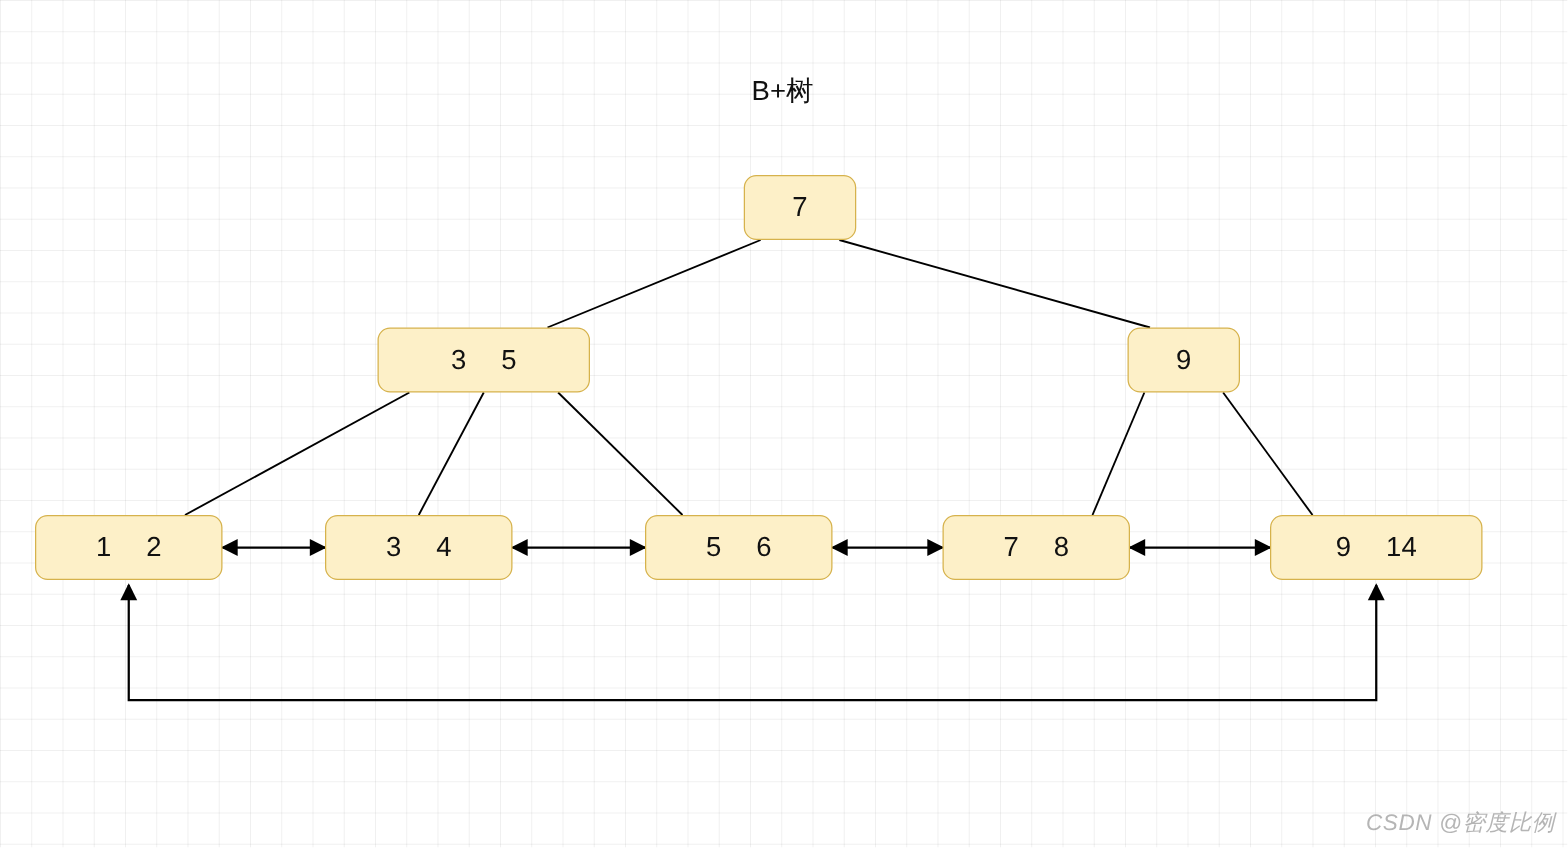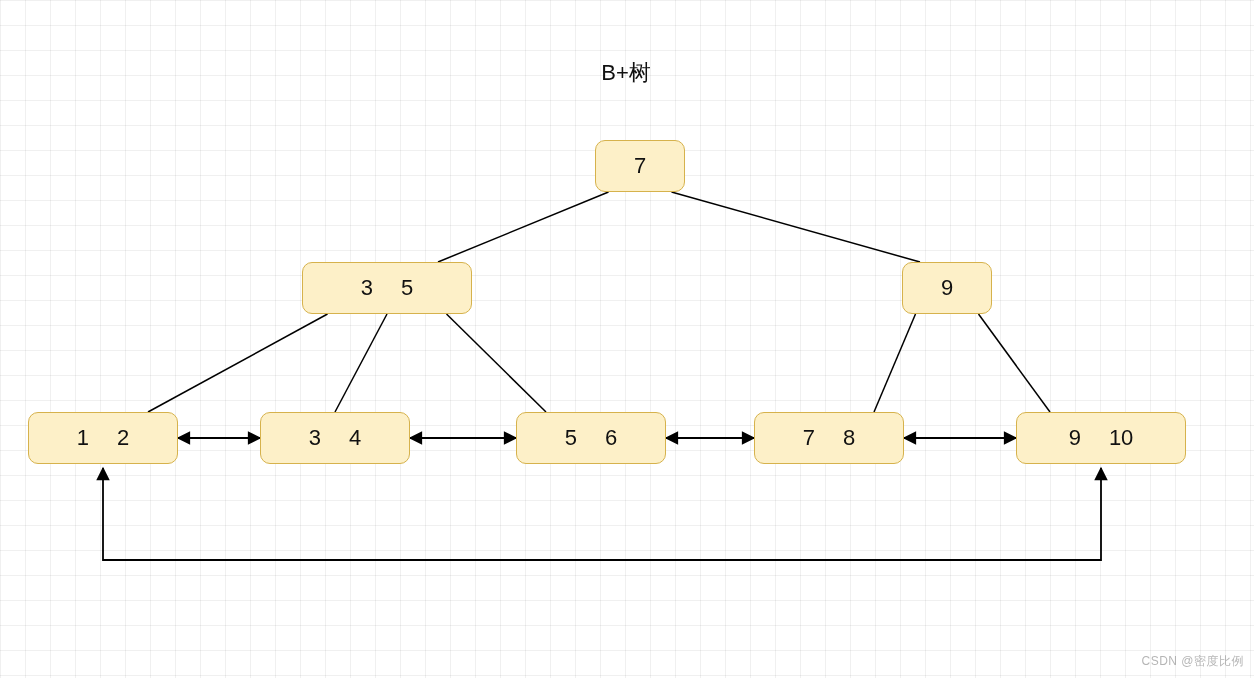--- a/index.html
+++ b/index.html
@@ -52,23 +52,24 @@
     position: absolute;
     left: 0; top: 0;
     width: 1254px;
     height: 678px;
     pointer-events: none;
   }
   .watermark {
     position: absolute;
     right: 10px;
     bottom: 8px;
-    font-size: 12px;
+    font-size: 18px;
     color: rgba(120,120,120,0.55);
     letter-spacing: 0.5px;
+    font-style: italic;
   }
 </style>
 </head>
 <body>
 
 <div class="grid"></div>
 
 <div class="title">B+树</div>
 
 <svg class="edges">
@@ -137,18 +138,18 @@
     </div>
     <div class="node" style="left: 754px; top: 412px; width: 150px; height: 52px;">
       <div class="keys">
         <span>7</span>
         <span>8</span>
       </div>
     </div>
     <div class="node" style="left: 1016px; top: 412px; width: 170px; height: 52px;">
       <div class="keys">
         <span>9</span>
-        <span>10</span>
+        <span>14</span>
       </div>
     </div>
   </div>
 
 <div class="watermark">CSDN @密度比例</div>
 
 </body></html>

